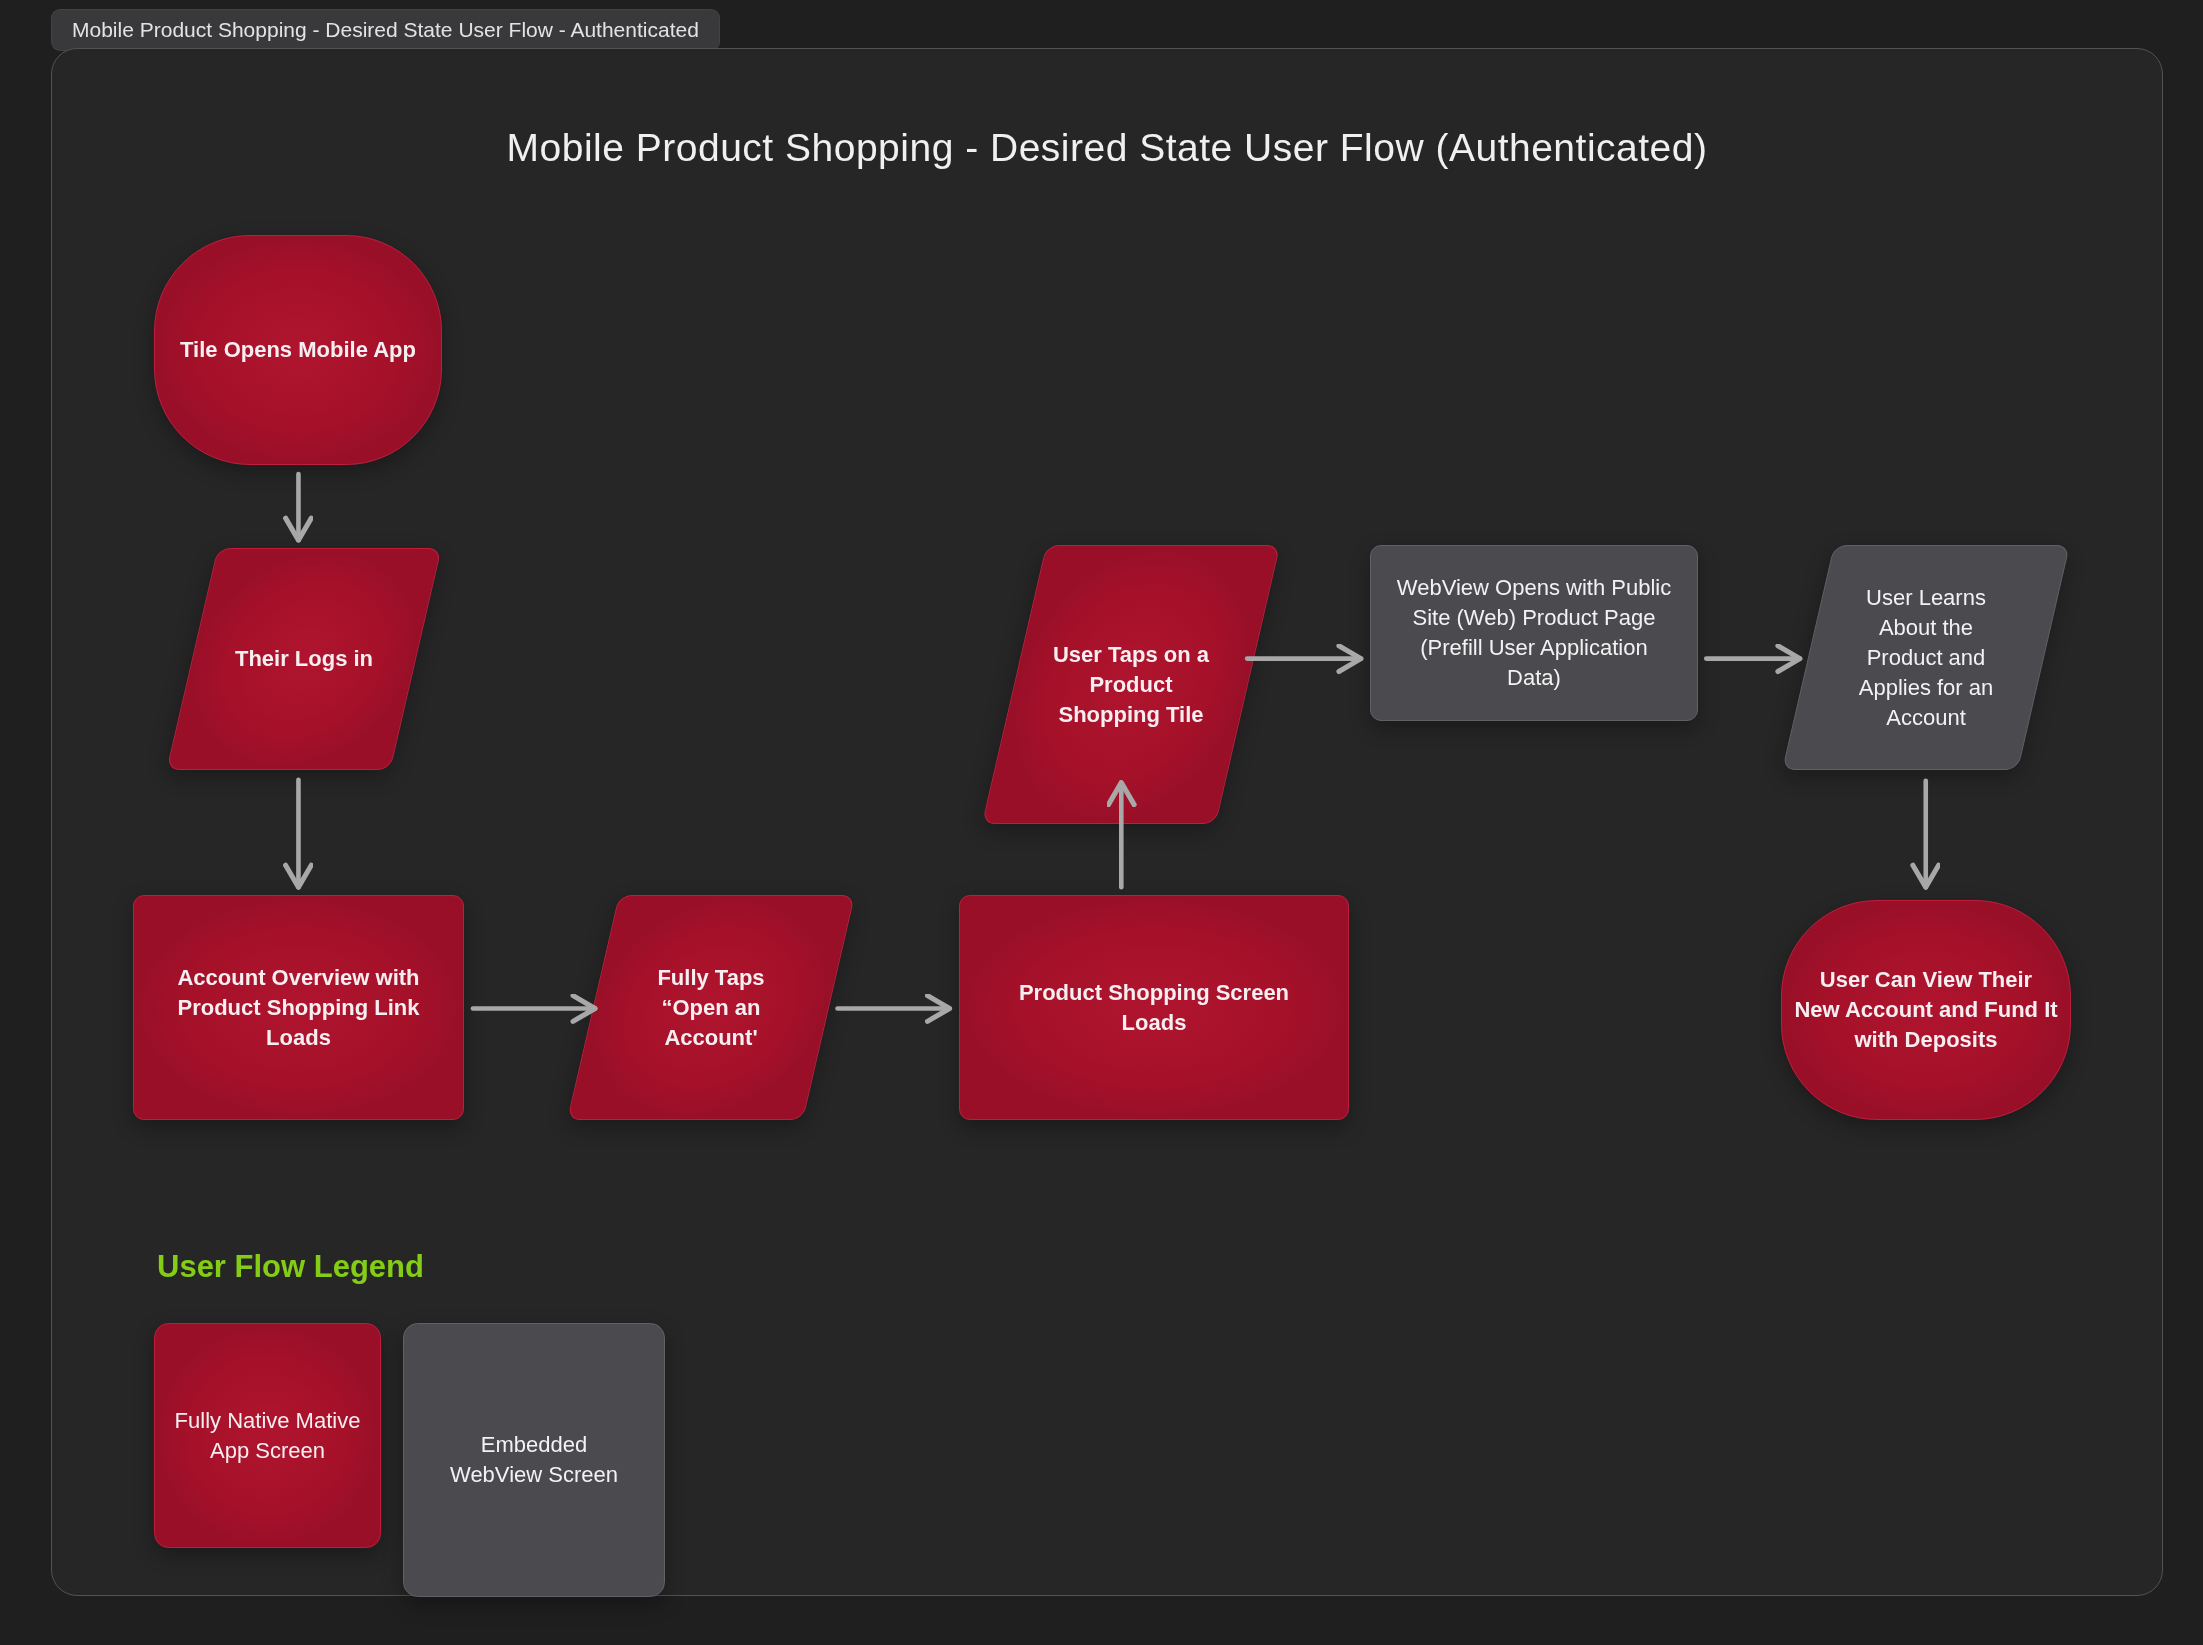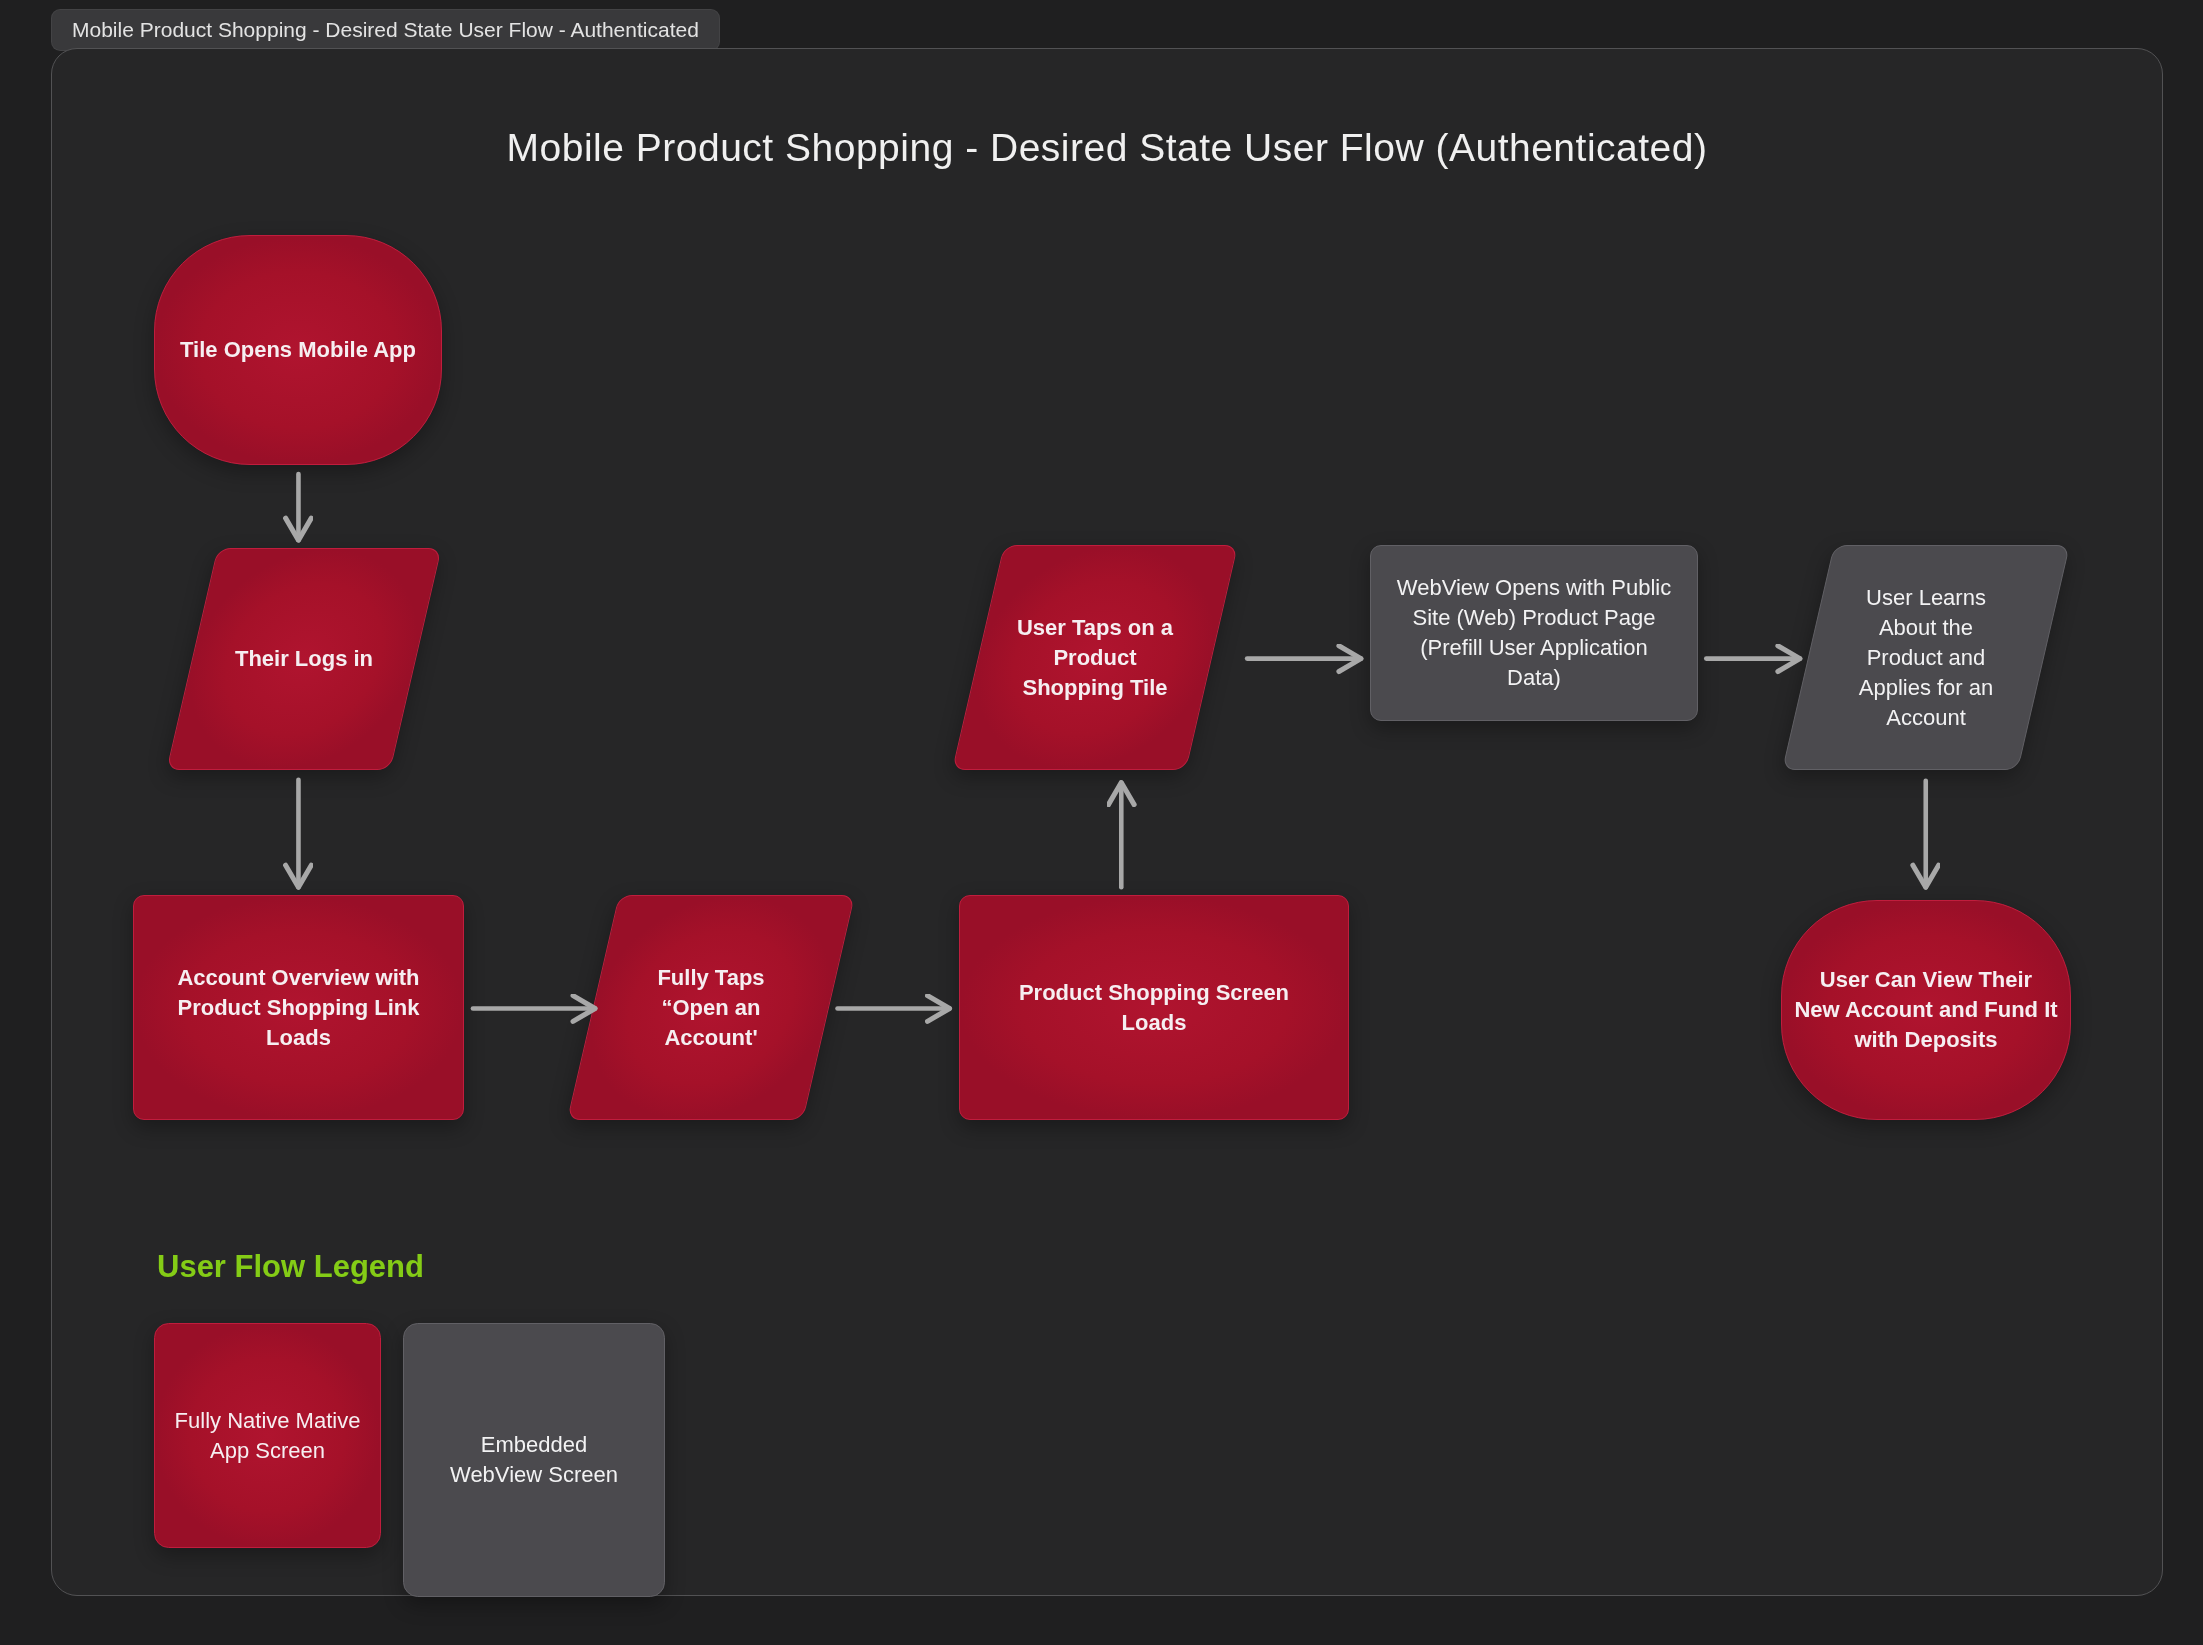--- a/index.html
+++ b/index.html
@@ -100,21 +100,21 @@
       <div class="shape" style="right: 26px; left: 26px;"></div>
       <div class="label">Fully Taps
 “Open an
 Account'</div>
     </div>
     <div class="node shape-rect variant-native" style="left: 959px; top: 895px; width: 380px; height: 225px; padding-left: 10px;">
       <div class="shape"></div>
       <div class="label">Product Shopping Screen
 Loads</div>
     </div>
-    <div class="node shape-parallelogram variant-native" style="left: 952px; top: 545px; width: 286px; height: 225px;">
+    <div class="node shape-parallelogram variant-native" style="left: 988px; top: 545px; width: 286px; height: 279px;">
       <div class="shape" style="right: 26px; left: 26px;"></div>
       <div class="label">User Taps on a
 Product
 Shopping Tile</div>
     </div>
     <div class="node shape-rect variant-webview" style="left: 1370px; top: 545px; width: 328px; height: 176px;">
       <div class="shape"></div>
       <div class="label">WebView Opens with Public
 Site (Web) Product Page
 (Prefill User Application

